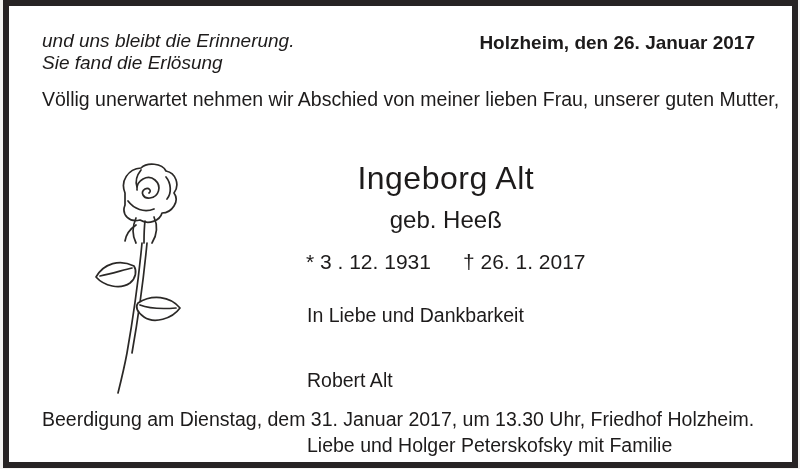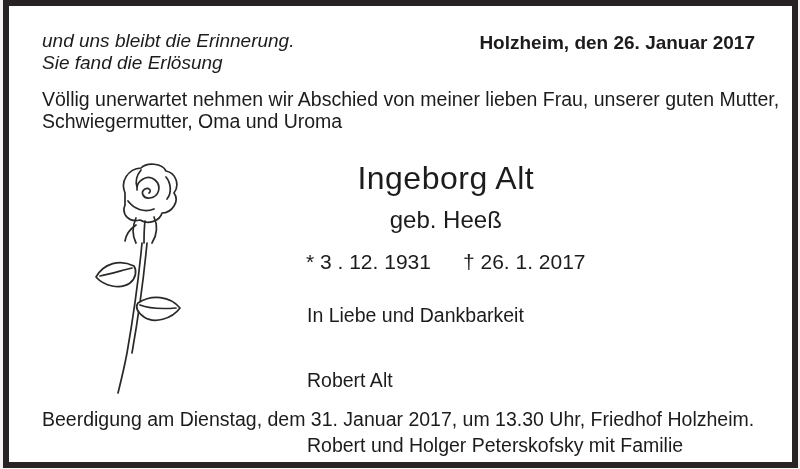--- a/index.html
+++ b/index.html
@@ -56,21 +56,20 @@
 
 <div class="epitaph">
   <div>und uns bleibt die Erinnerung.</div>
   <div>Sie fand die Erlösung</div>
 </div>
 
 <div class="dateline">Holzheim, den 26. Januar 2017</div>
 
 <div class="intro">
   <div>Völlig unerwartet nehmen wir Abschied von meiner lieben Frau, unserer guten Mutter,</div>
-  <div>Schwiegermutter, Oma und Uroma</div>
 </div>
 
 <div class="rose">
   <svg width="100" height="232" viewBox="0 0 100 232" fill="none" stroke="#2b2927" stroke-width="1.7" stroke-linecap="round" stroke-linejoin="round">
 
     <path d="M 33,30 C 28,18 36,6 49,5 C 55,-1 70,0 74,8 C 84,10 88,22 82,30 C 88,38 80,50 70,50 C 68,58 56,62 48,57 C 38,60 29,52 33,42 Z" fill="#ffffff"></path>
 
     <path d="M 45,27 C 44,17 56,11 63,17 C 70,23 67,34 58,35 C 51,36 48,29 53,26 C 57,24 60,28 57,30"></path>
 
     <path d="M 36,38 C 42,46 52,50 62,46"></path>
@@ -97,19 +96,19 @@
   <div class="name">Ingeborg Alt</div>
   <div class="maiden">geb. Heeß</div>
   <div class="dates">
     <span class="birth-date">* 3 . 12. 1931</span><span class="death-date">† 26. 1. 2017</span>
   </div>
 </div>
 
 <div class="mourning">
   <div>In Liebe und Dankbarkeit</div>
   <div class="mrow"><span class="b">Robert Alt</span><span></span><span class="b"></span><span></span></div>
-  <div class="mrow"><span class="b">Robert</span><span> und </span><span class="b">Holger Peterskofsky</span><span> mit Familie</span></div>
+  <div class="mrow"><span class="b">Liebe</span><span> und </span><span class="b">Holger Peterskofsky</span><span> mit Familie</span></div>
   
   
   
 </div>
 
 <div class="funeral">Beerdigung am Dienstag, dem 31. Januar 2017, um 13.30 Uhr, Friedhof Holzheim.</div>
 
 </body></html>

